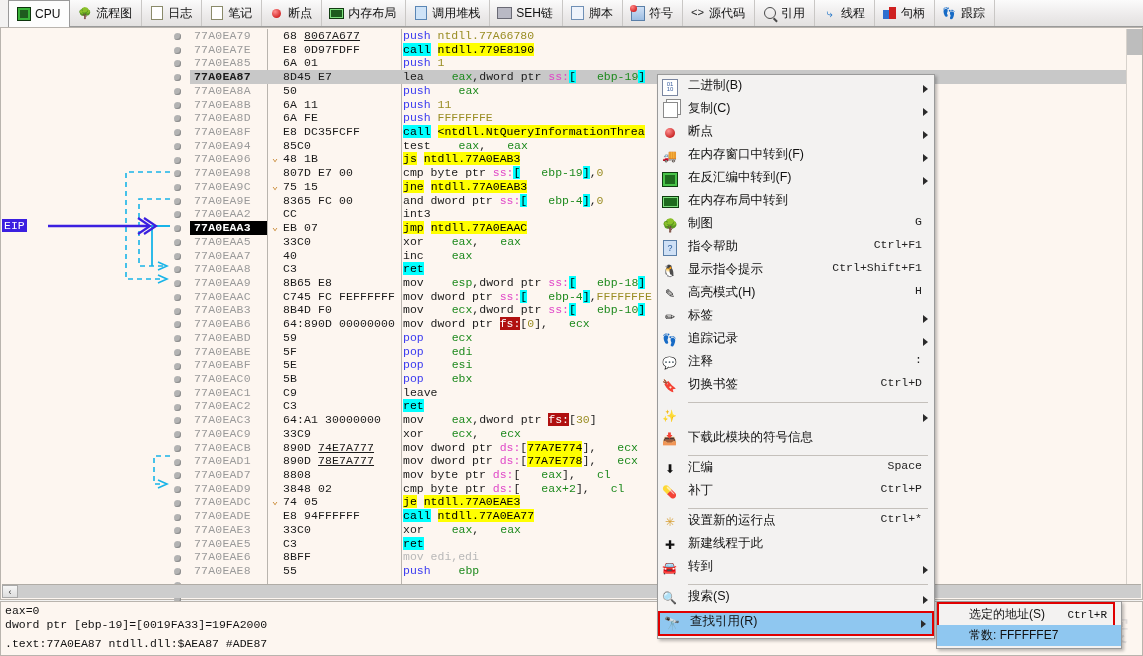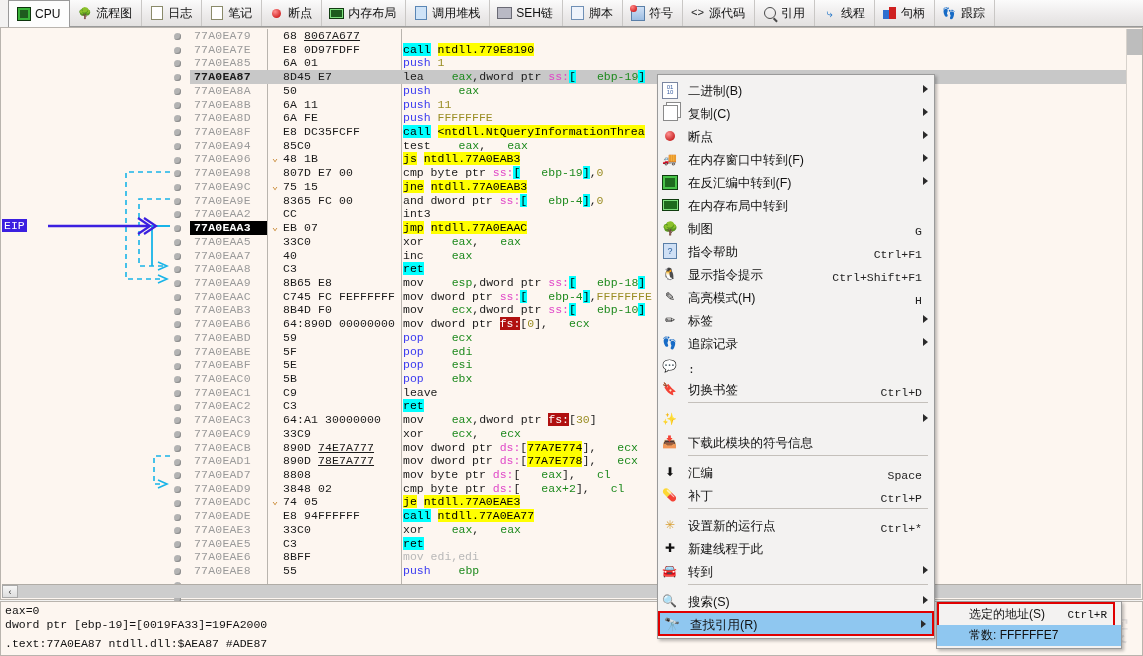--- a/index.html
+++ b/index.html
@@ -232,21 +232,21 @@
     box-sizing: border-box;
     padding: 2px 0 2px 0;
     z-index: 40;
   }
   .ctxmenu .strip {
     position: absolute; left: 1px; top: 1px; bottom: 1px;
     width: 28px; background: #f3f2f1;
   }
   .mi {
     position: relative;
-    display: flex; align-items: flex-end;
+    display: flex; align-items: flex-start;
     height: 23px;
     font-size: 12.5px;
     color: #111;
     padding-left: 0;
     cursor: default;
     box-sizing: border-box;
     z-index: 1;
   }
   .mi.hl {
     background: #8fc7f0;
@@ -513,20 +513,21 @@
           </div>
       </div>
 
       <div class="rows" id="rows">
         <div class="colsep" style="left:77px;"></div>
         <div class="colsep" style="left:211px;"></div>
       <div class="row">
             <div class="c-addr">77A0EA79</div>
             <div class="c-jmp"></div>
             <div class="c-bytes">68 <u>8067A677</u></div>
+            <div class="c-dis"><span class="mn-push">push</span> <span class="num">ntdll.77A66780</span></div>
           </div>
           <div class="row">
             <div class="c-addr">77A0EA7E</div>
             <div class="c-jmp"></div>
             <div class="c-bytes">E8 0D97FDFF</div>
             <div class="c-dis"><span class="mn-call">call</span> <span class="tgt">ntdll.779E8190</span></div>
           </div>
           <div class="row">
             <div class="c-addr">77A0EA85</div>
             <div class="c-jmp"></div>
@@ -857,20 +858,21 @@
         <span class="mico">
           <span class="mi-foot">👣</span>
         </span>
         <span class="mlabel">追踪记录</span>
         <span class="marrow"></span>
       </div>
       <div class="mi">
         <span class="mico">
           <span class="mi-cmt">💬</span>
         </span>
+        <span class="mlabel">注释</span>
         <span class="mkey">:</span>
       </div>
       <div class="mi">
         <span class="mico">
           <span class="mi-book">🔖</span>
         </span>
         <span class="mlabel">切换书签</span>
         <span class="mkey">Ctrl+D</span>
       </div>
       <div class="msep"></div>

